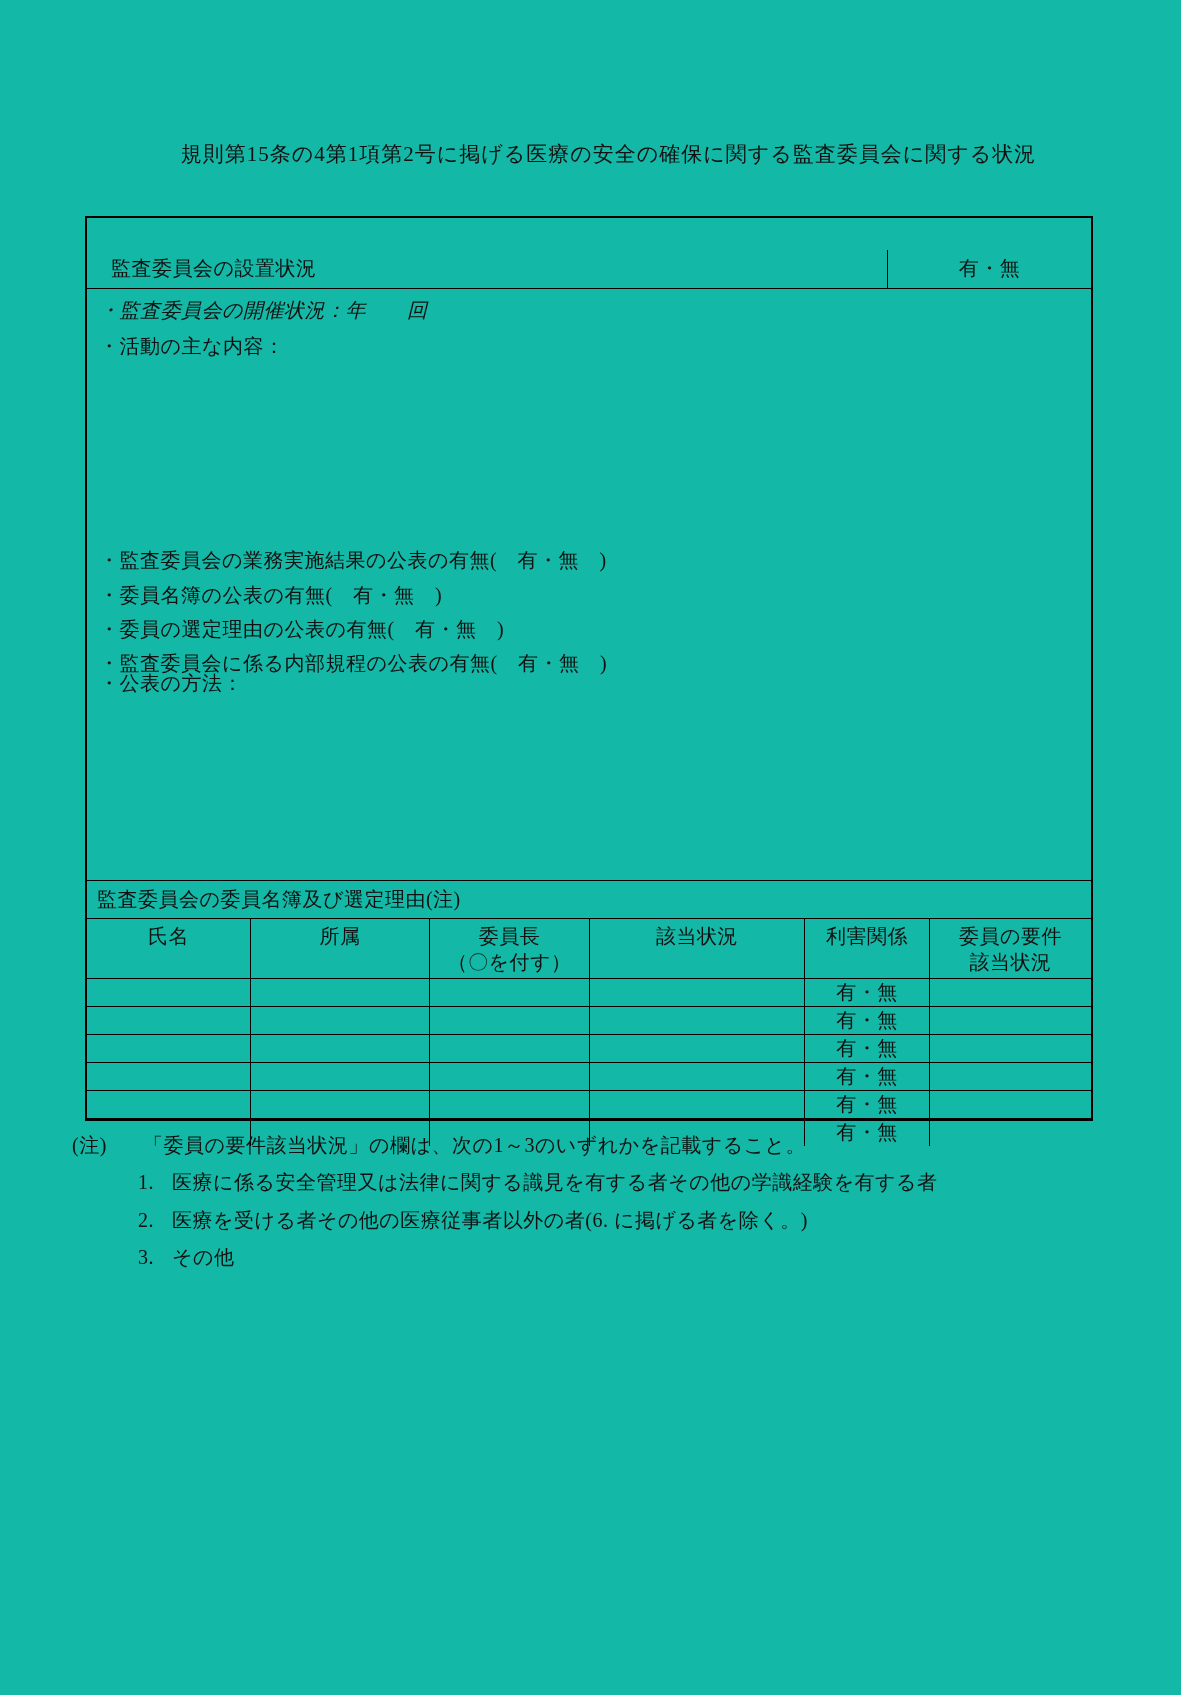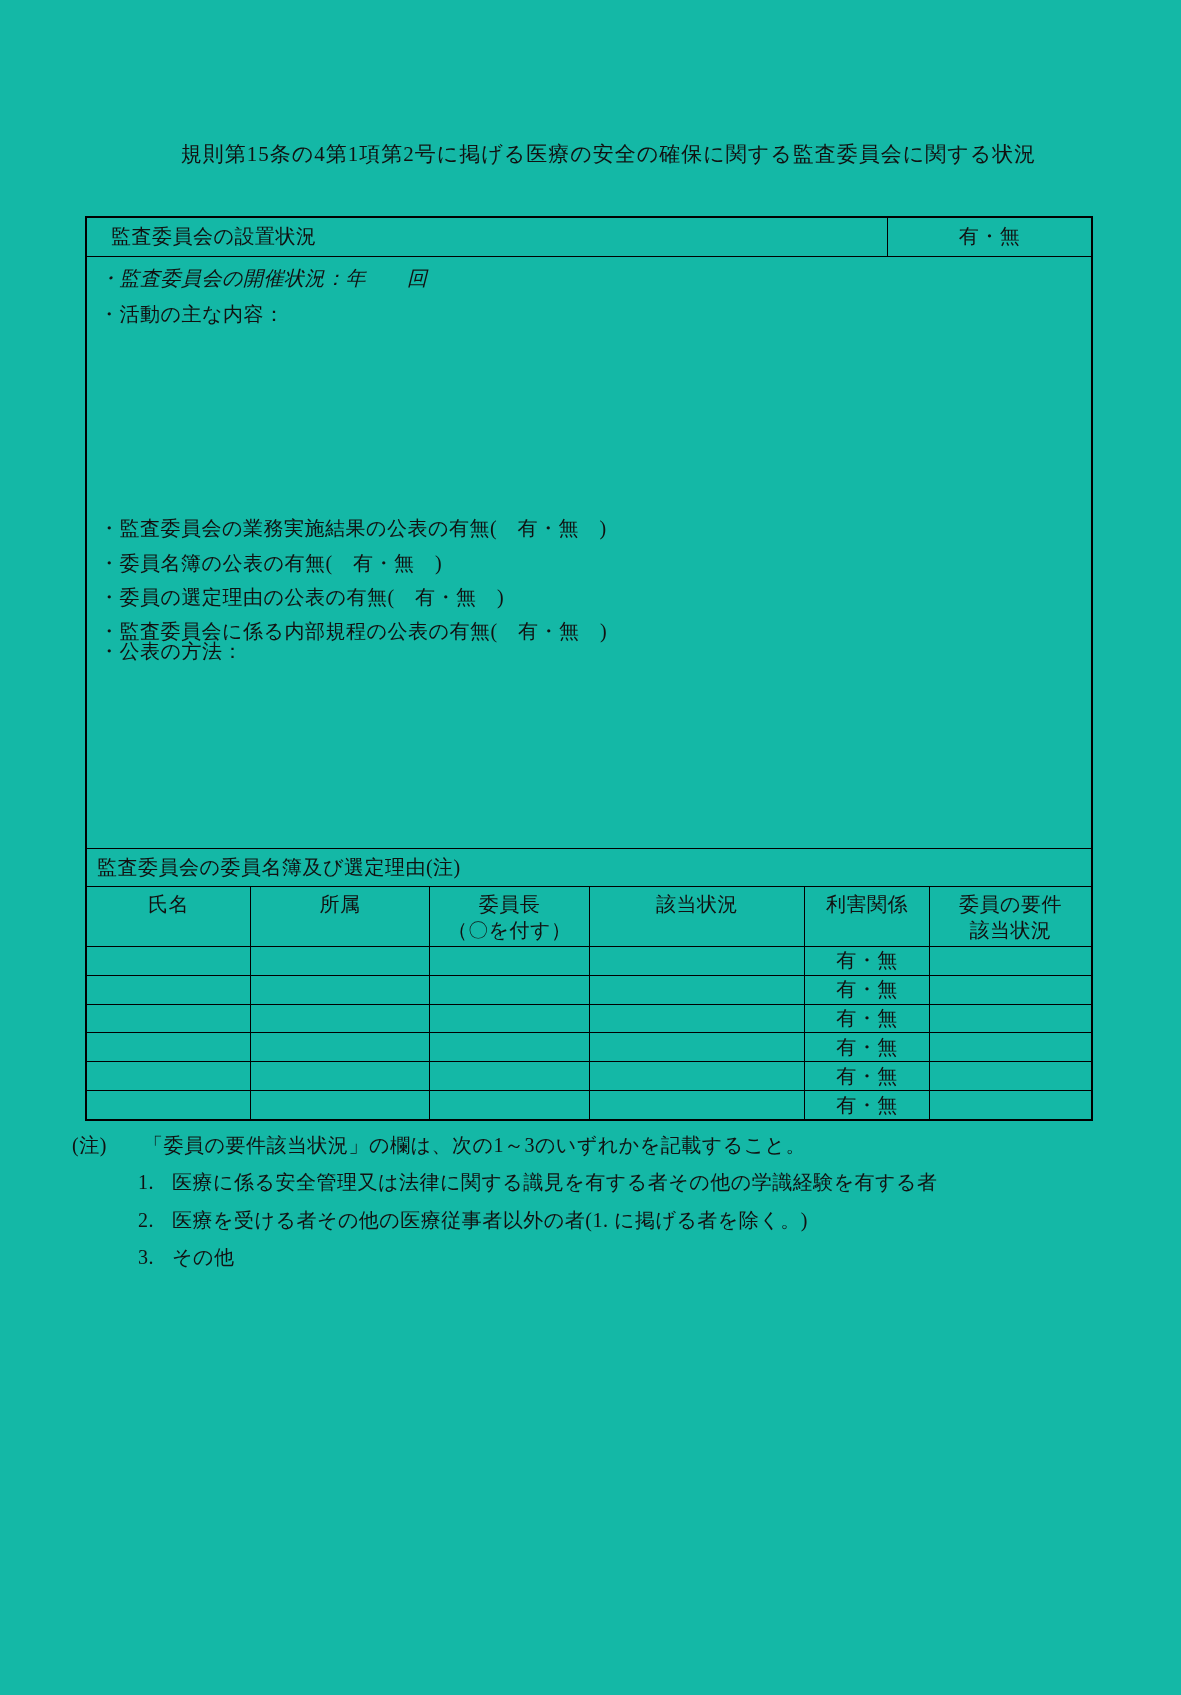--- a/index.html
+++ b/index.html
@@ -19,21 +19,21 @@
     white-space:nowrap;
   }
   
   .doc-table{
     position:absolute;left:85px;top:216px;
     width:1008px;height:905px;
     border:2px solid #000;
     box-sizing:border-box;
     display:flex;flex-direction:column;
   }
-  .setup-header{display:flex;height:38px;border-bottom:1px solid #000;flex:none;}
+  .setup-header{display:flex;height:38px;border-bottom:1px solid #000;flex:none;margin-top:32px;}
   .setup-header-label{flex:1;padding-left:24px;line-height:37px;}
   .setup-header-value{width:203px;border-left:1px solid #000;text-align:center;line-height:37px;flex:none;}
   .setup-body{position:relative;height:591px;flex:none;}
   .setup-line{position:absolute;left:12px;white-space:nowrap;}
   .l1{top:8px;font-style:italic;}  .l2{top:44px;}
   .l3{top:258px;}.l4{top:293px;}.l5{top:327px;}.l6{top:361px;}.l7{top:381px;}
   .roster-section-header{height:38px;border-top:1px solid #000;line-height:37px;padding-left:10px;flex:none;box-sizing:border-box;}
   .roster-colheader{display:flex;height:60px;border-top:1px solid #000;flex:none;box-sizing:border-box;}
   .hcell{text-align:center;padding-top:4px;line-height:26px;box-sizing:border-box;}
   .c1{width:163px;flex:none;}
@@ -160,19 +160,19 @@
     </div>
   </div>
 
   <div class="note-line note-intro">
     <span class="note-label">(注)</span><span>「委員の要件該当状況」の欄は、次の1～3のいずれかを記載すること。</span>
   </div>
   <div class="note-line note-item1">
     <span class="note-num">1.</span><span>医療に係る安全管理又は法律に関する識見を有する者その他の学識経験を有する者</span>
   </div>
   <div class="note-line note-item2">
-    <span class="note-num">2.</span><span>医療を受ける者その他の医療従事者以外の者(1. に掲げる者を除く。)</span>
+    <span class="note-num">2.</span><span>医療を受ける者その他の医療従事者以外の者(6. に掲げる者を除く。)</span>
   </div>
   <div class="note-line note-item3">
     <span class="note-num">3.</span><span>その他</span>
   </div>
 
 </div>
 
 </body></html>

